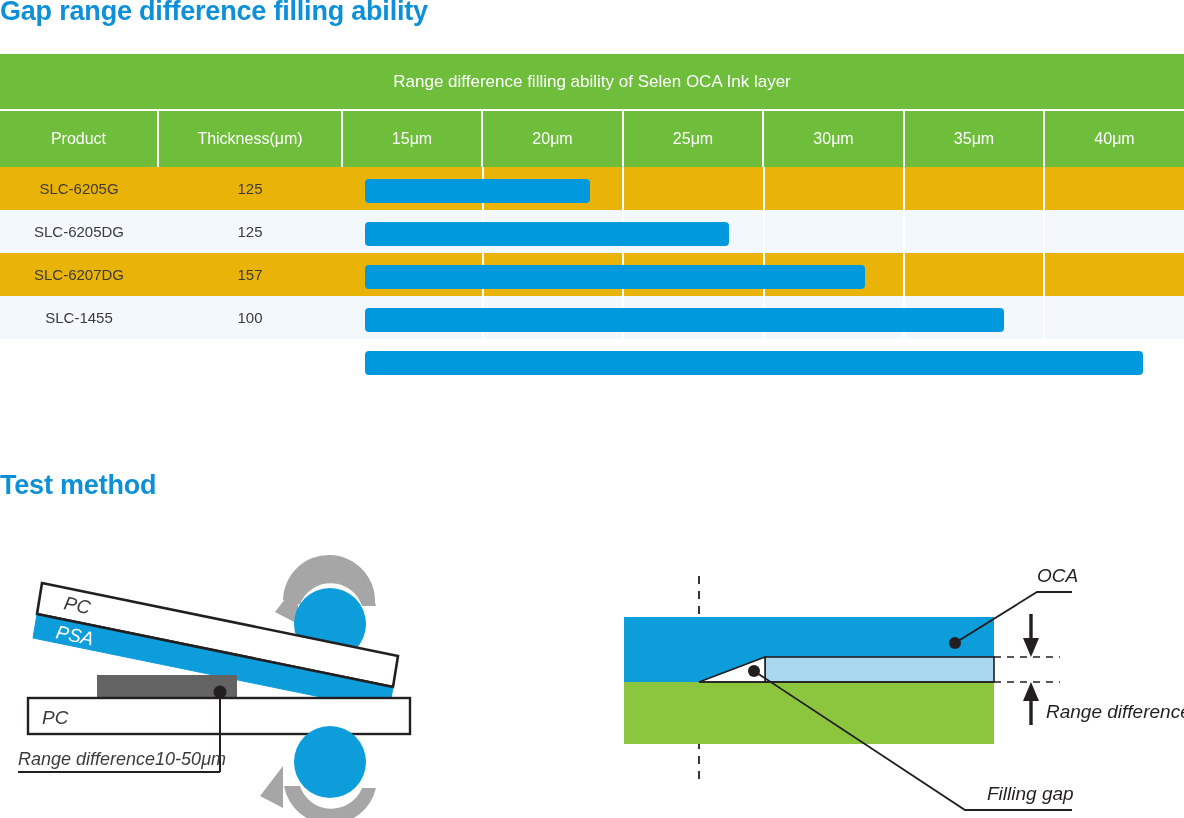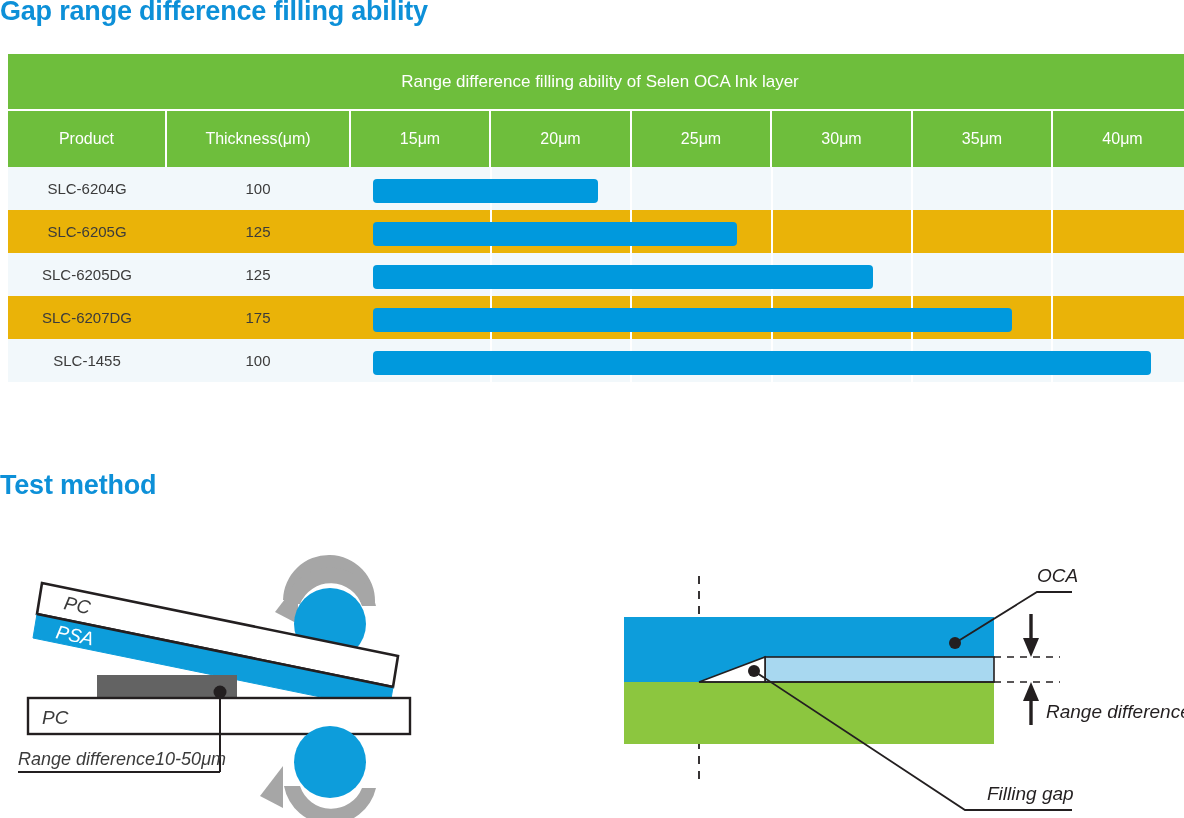--- a/index.html
+++ b/index.html
@@ -16,21 +16,21 @@
     font-size: 27px;
     font-weight: bold;
     color: #0d90d8;
     letter-spacing: -0.2px;
     white-space: nowrap;
   }
   #title-gap { left: 0px; top: -4px; }
   #title-test { left: 0px; top: 470px; }
 
   
-  .tbl-wrap { position: absolute; left: 8px; top: 54px; width: 956px; }
+  .tbl-wrap { position: absolute; left: 0; top: 54px; width: 956px; }
   table.ability {
     border-collapse: collapse;
     width: 1184px;
     table-layout: fixed;
   }
   table.ability th, table.ability td { padding: 0; }
 
   .hdr-banner {
     background: #6ebe3c;
     color: #ffffff;
@@ -115,31 +115,20 @@
         <th class="hdr-cell">Thickness(μm)</th>
         <th class="hdr-cell">15μm</th>
         <th class="hdr-cell">20μm</th>
         <th class="hdr-cell">25μm</th>
         <th class="hdr-cell">30μm</th>
         <th class="hdr-cell">35μm</th>
         <th class="hdr-cell">40μm</th>
       </tr>
     </thead>
     <tbody id="table-body">
-        <tr class="row-odd">
-          <td class="cell-label">SLC-6204G</td>
-          <td class="cell-label">100</td>
-          <td class="bar-cell" colspan="6">
-            <div class="col-sep" style="left: 140px;"></div>
-            <div class="col-sep" style="left: 280px;"></div>
-            <div class="col-sep" style="left: 421px;"></div>
-            <div class="col-sep" style="left: 561px;"></div>
-            <div class="col-sep" style="left: 701px;"></div>
-          </td>
-        </tr>
         <tr class="row-even">
           <td class="cell-label">SLC-6205G</td>
           <td class="cell-label">125</td>
           <td class="bar-cell" colspan="6">
             <div class="col-sep" style="left: 140px;"></div>
             <div class="col-sep" style="left: 280px;"></div>
             <div class="col-sep" style="left: 421px;"></div>
             <div class="col-sep" style="left: 561px;"></div>
             <div class="col-sep" style="left: 701px;"></div>
           </td>
@@ -150,21 +139,21 @@
           <td class="bar-cell" colspan="6">
             <div class="col-sep" style="left: 140px;"></div>
             <div class="col-sep" style="left: 280px;"></div>
             <div class="col-sep" style="left: 421px;"></div>
             <div class="col-sep" style="left: 561px;"></div>
             <div class="col-sep" style="left: 701px;"></div>
           </td>
         </tr>
         <tr class="row-even">
           <td class="cell-label">SLC-6207DG</td>
-          <td class="cell-label">175</td>
+          <td class="cell-label">157</td>
           <td class="bar-cell" colspan="6">
             <div class="col-sep" style="left: 140px;"></div>
             <div class="col-sep" style="left: 280px;"></div>
             <div class="col-sep" style="left: 421px;"></div>
             <div class="col-sep" style="left: 561px;"></div>
             <div class="col-sep" style="left: 701px;"></div>
           </td>
         </tr>
         <tr class="row-odd">
           <td class="cell-label">SLC-1455</td>

